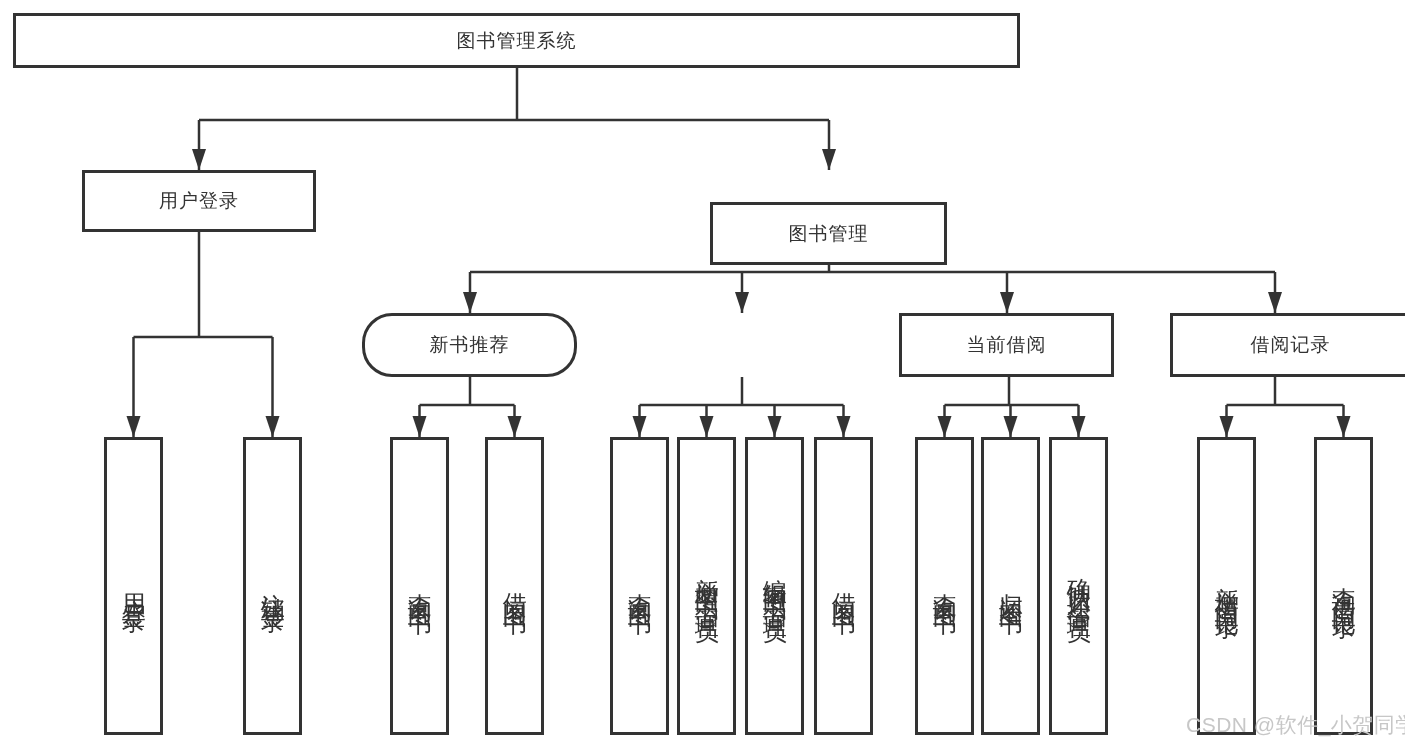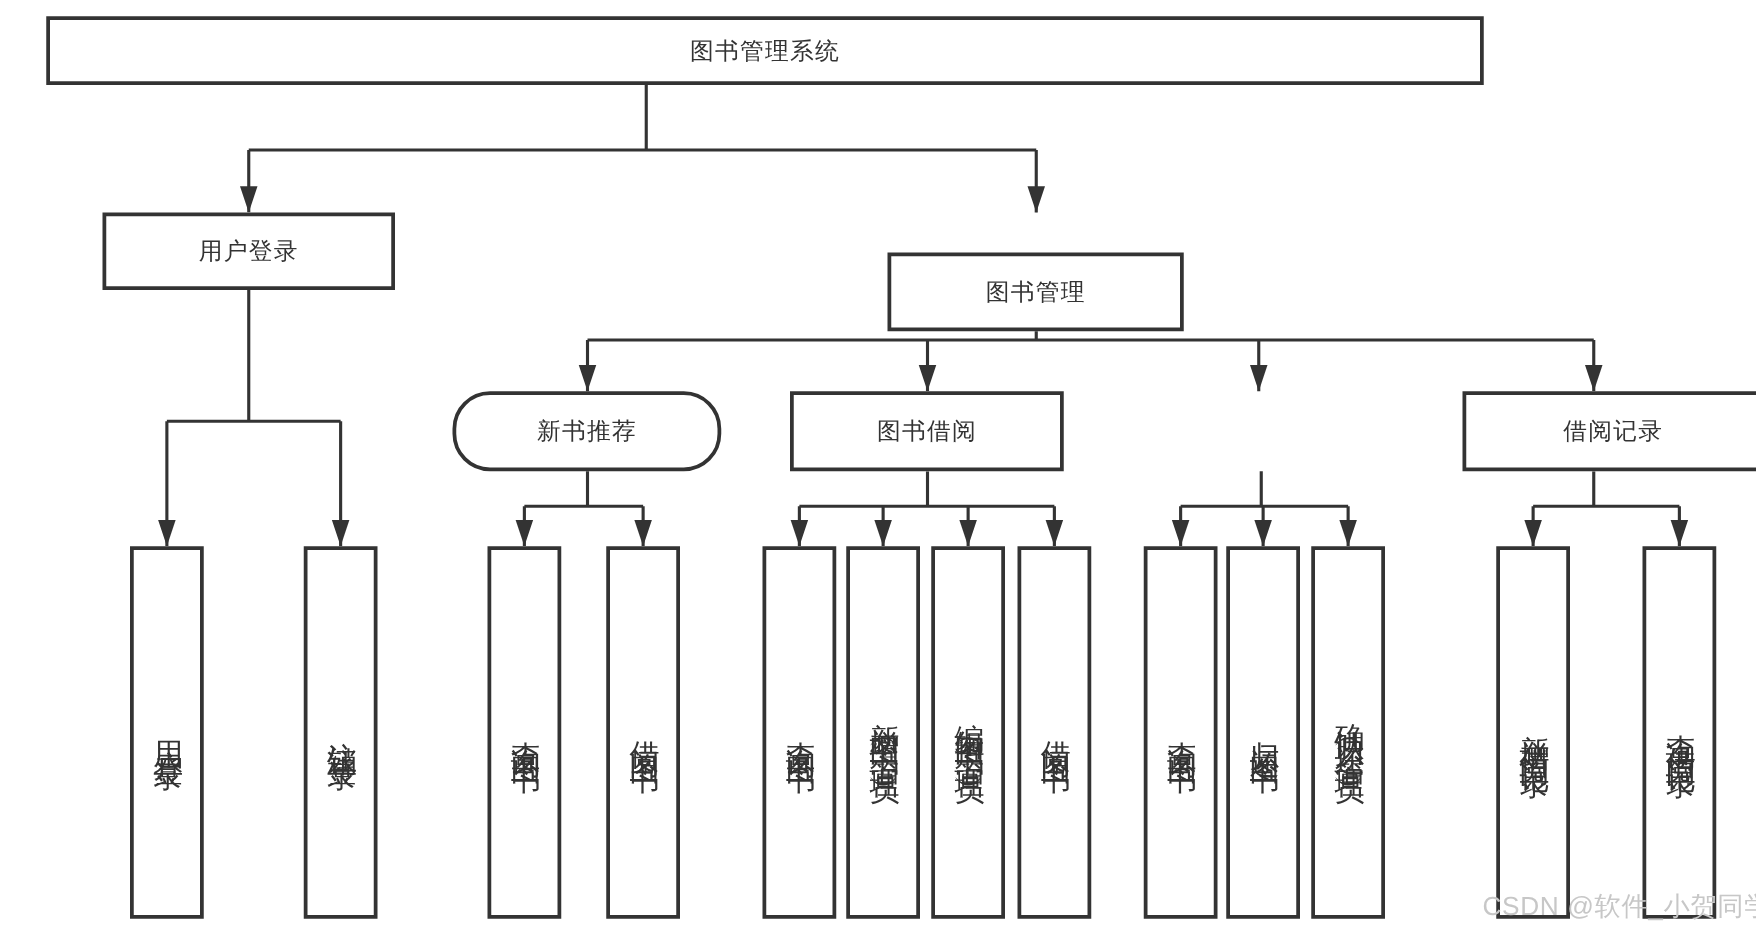--- a/index.html
+++ b/index.html
@@ -94,36 +94,36 @@
       <path d="M1010.5,405 V437" marker-end="url(#ah)"></path>
       <path d="M1078.5,405 V437" marker-end="url(#ah)"></path>
 
       <path d="M1275,377 V405"></path>
       <path d="M1226.5,405 H1343.5"></path>
       <path d="M1226.5,405 V437" marker-end="url(#ah)"></path>
       <path d="M1343.5,405 V437" marker-end="url(#ah)"></path>
     </g>
   </svg>
 
-  <div class="box" style="left:13px;top:13px;width:1150px;height:55px;margin-left:24px;">
+  <div class="box" style="left:13px;top:13px;width:1007px;height:55px;">
     <span class="h-label">图书管理系统</span>
   </div>
 
   <div class="box" style="left:82px;top:170px;width:234px;height:62px;">
     <span class="h-label">用户登录</span>
   </div>
   <div class="box" style="left:710px;top:170px;width:237px;height:63px;margin-top:32px;">
     <span class="h-label">图书管理</span>
   </div>
 
   <div class="box" style="left:362px;top:313px;width:215px;height:64px;border-radius:30px;">
     <span class="h-label">新书推荐</span>
   </div>
-  <div class="box" style="left:632px;top:313px;width:219px;height:64px;">
-    <span class="h-label">图书借阅</span>
+  <div class="box" style="left:899px;top:313px;width:215px;height:64px;">
+    <span class="h-label">当前借阅</span>
   </div>
   <div class="box" style="left:1170px;top:313px;width:241px;height:64px;">
     <span class="h-label">借阅记录</span>
   </div>
 
   <div class="box v-leaf" style="left:104px;top:437px;width:59px;height:298px;">
     <span class="v-text">用户登录</span>
   </div>
   <div class="box v-leaf" style="left:243px;top:437px;width:59px;height:298px;">
     <span class="v-text">注销登录</span>

